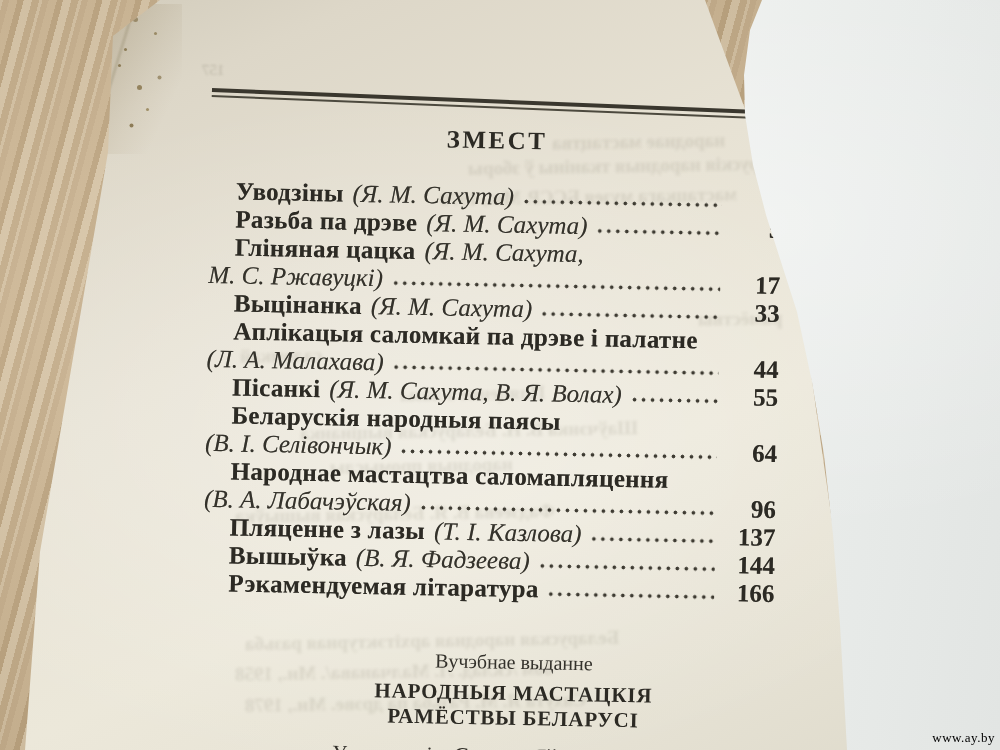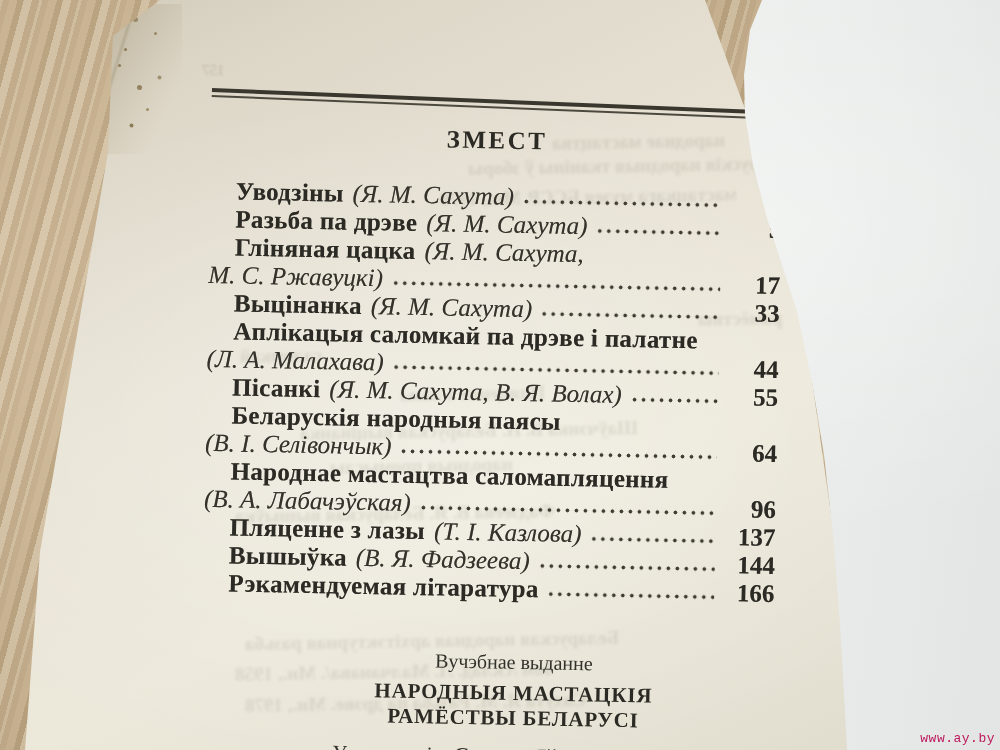--- a/index.html
+++ b/index.html
@@ -75,22 +75,22 @@
   
   .facing-page{position:absolute;inset:0;
     clip-path:polygon(762px 0px,750px 30px,744px 75px,745px 115px,753px 165px,766px 215px,
       781px 262px,797px 312px,812px 382px,824px 455px,833px 535px,840px 625px,847px 750px,
       1000px 750px,1000px 0px);
     background:
       radial-gradient(80% 60% at 75% 30%, rgba(255,255,255,.35), rgba(255,255,255,0) 70%),
       linear-gradient(97deg,#c9ccc8 0%,#dfe2df 3%,#ecefed 9%,#f2f4f2 22%,#f0f2f0 55%,#e7eae8 85%,#e2e5e3 100%);
     filter:drop-shadow(-6px 2px 7px rgba(75,65,50,.38));}
 
-  .watermark{position:absolute;right:5px;bottom:4px;font-family:Liberation Mono, monospace;
-    font-size:13px;letter-spacing:.5px;color:#be185d;}
+  .watermark{position:absolute;right:5px;bottom:4px;font-family:Liberation Serif, serif;
+    font-size:13px;letter-spacing:.5px;color:#000000;}
 </style>
 </head>
 <body>
 
 <div id="stage">
 
   <div class="wood"></div>
 
   <div class="page-bg page-shape"></div>
 

